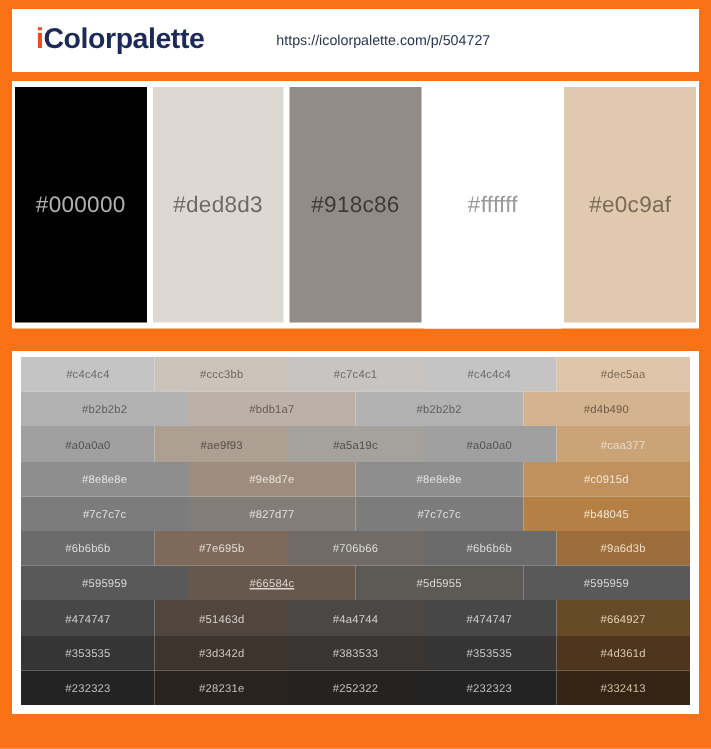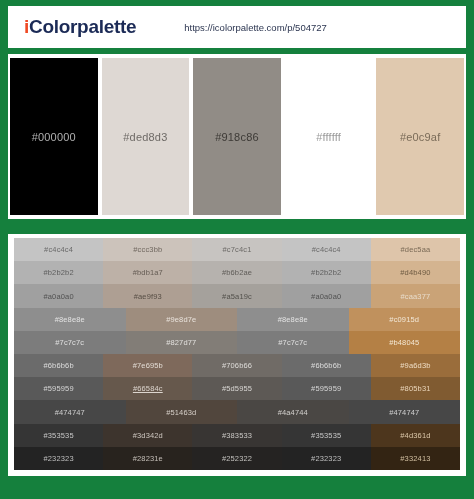--- a/index.html
+++ b/index.html
@@ -12,21 +12,21 @@
     height: 499px;
     background: #f0f0f0;
     font-family: "Liberation Sans", sans-serif;
     overflow: hidden;
   }
 
   .page {
     position: relative;
     width: 474px;
     height: 499px;
-    background: #15803d;
+    background: #f97316;
     box-sizing: border-box;
   }
 
   
   .header {
     position: absolute;
     left: 8px;
     top: 6px;
     width: 458px;
     height: 42px;
@@ -76,21 +76,21 @@
   .swatch-inner {
     position: absolute;
     left: 0;
     top: 0;
     right: 0;
     bottom: 0;
   }
   .swatch-label {
     position: relative;
     z-index: 2;
-    font-size: 11px;
+    font-size: 15px;
     letter-spacing: 0.2px;
     white-space: nowrap;
   }
 
   
   .grid {
     position: absolute;
     left: 8px;
     top: 234px;
     width: 458px;
@@ -176,23 +176,20 @@
             <span class="cell-label" style="color: rgb(122, 106, 86);">#dec5aa</span>
           </div>
         </div>
         <div class="grid-row">
           <div class="grid-cell" style="background: rgb(178, 178, 178);">
             <span class="cell-label" style="color: rgb(94, 94, 94);">#b2b2b2</span>
           </div>
           <div class="grid-cell" style="background: rgb(189, 177, 167);">
             <span class="cell-label" style="color: rgb(100, 91, 83);">#bdb1a7</span>
           </div>
-          <div class="grid-cell" style="background: rgb(182, 178, 174);">
-            <span class="cell-label" style="color: rgb(95, 92, 88);">#b6b2ae</span>
-          </div>
           <div class="grid-cell" style="background: rgb(178, 178, 178);">
             <span class="cell-label" style="color: rgb(94, 94, 94);">#b2b2b2</span>
           </div>
           <div class="grid-cell" style="background: rgb(212, 180, 144);">
             <span class="cell-label" style="color: rgb(110, 91, 66);">#d4b490</span>
           </div>
         </div>
         <div class="grid-row">
           <div class="grid-cell" style="background: rgb(160, 160, 160);">
             <span class="cell-label" style="color: rgb(81, 81, 81);">#a0a0a0</span>
@@ -261,37 +258,37 @@
           </div>
           <div class="grid-cell" style="background: rgb(102, 88, 76);">
             <span class="cell-label" style="color: rgb(221, 214, 207); text-decoration: underline;">#66584c</span>
           </div>
           <div class="grid-cell" style="background: rgb(93, 89, 85);">
             <span class="cell-label" style="color: rgb(217, 215, 212);">#5d5955</span>
           </div>
           <div class="grid-cell" style="background: rgb(89, 89, 89);">
             <span class="cell-label" style="color: rgb(214, 214, 214);">#595959</span>
           </div>
-          <div class="grid-cell" style="background: rgb(128, 91, 49);">
-            <span class="cell-label" style="color: rgb(234, 214, 187);">#805b31</span>
-          </div>
         </div>
         <div class="grid-row">
           <div class="grid-cell" style="background: rgb(71, 71, 71);">
             <span class="cell-label" style="color: rgb(207, 207, 207);">#474747</span>
           </div>
           <div class="grid-cell" style="background: rgb(81, 70, 61);">
             <span class="cell-label" style="color: rgb(214, 207, 200);">#51463d</span>
           </div>
           <div class="grid-cell" style="background: rgb(74, 71, 68);">
             <span class="cell-label" style="color: rgb(210, 208, 205);">#4a4744</span>
           </div>
           <div class="grid-cell" style="background: rgb(71, 71, 71);">
             <span class="cell-label" style="color: rgb(207, 207, 207);">#474747</span>
           </div>
+          <div class="grid-cell" style="background: rgb(102, 73, 39);">
+            <span class="cell-label" style="color: rgb(228, 208, 178);">#664927</span>
+          </div>
         </div>
         <div class="grid-row">
           <div class="grid-cell" style="background: rgb(53, 53, 53);">
             <span class="cell-label" style="color: rgb(199, 199, 199);">#353535</span>
           </div>
           <div class="grid-cell" style="background: rgb(61, 52, 45);">
             <span class="cell-label" style="color: rgb(206, 199, 192);">#3d342d</span>
           </div>
           <div class="grid-cell" style="background: rgb(56, 53, 51);">
             <span class="cell-label" style="color: rgb(202, 200, 197);">#383533</span>

